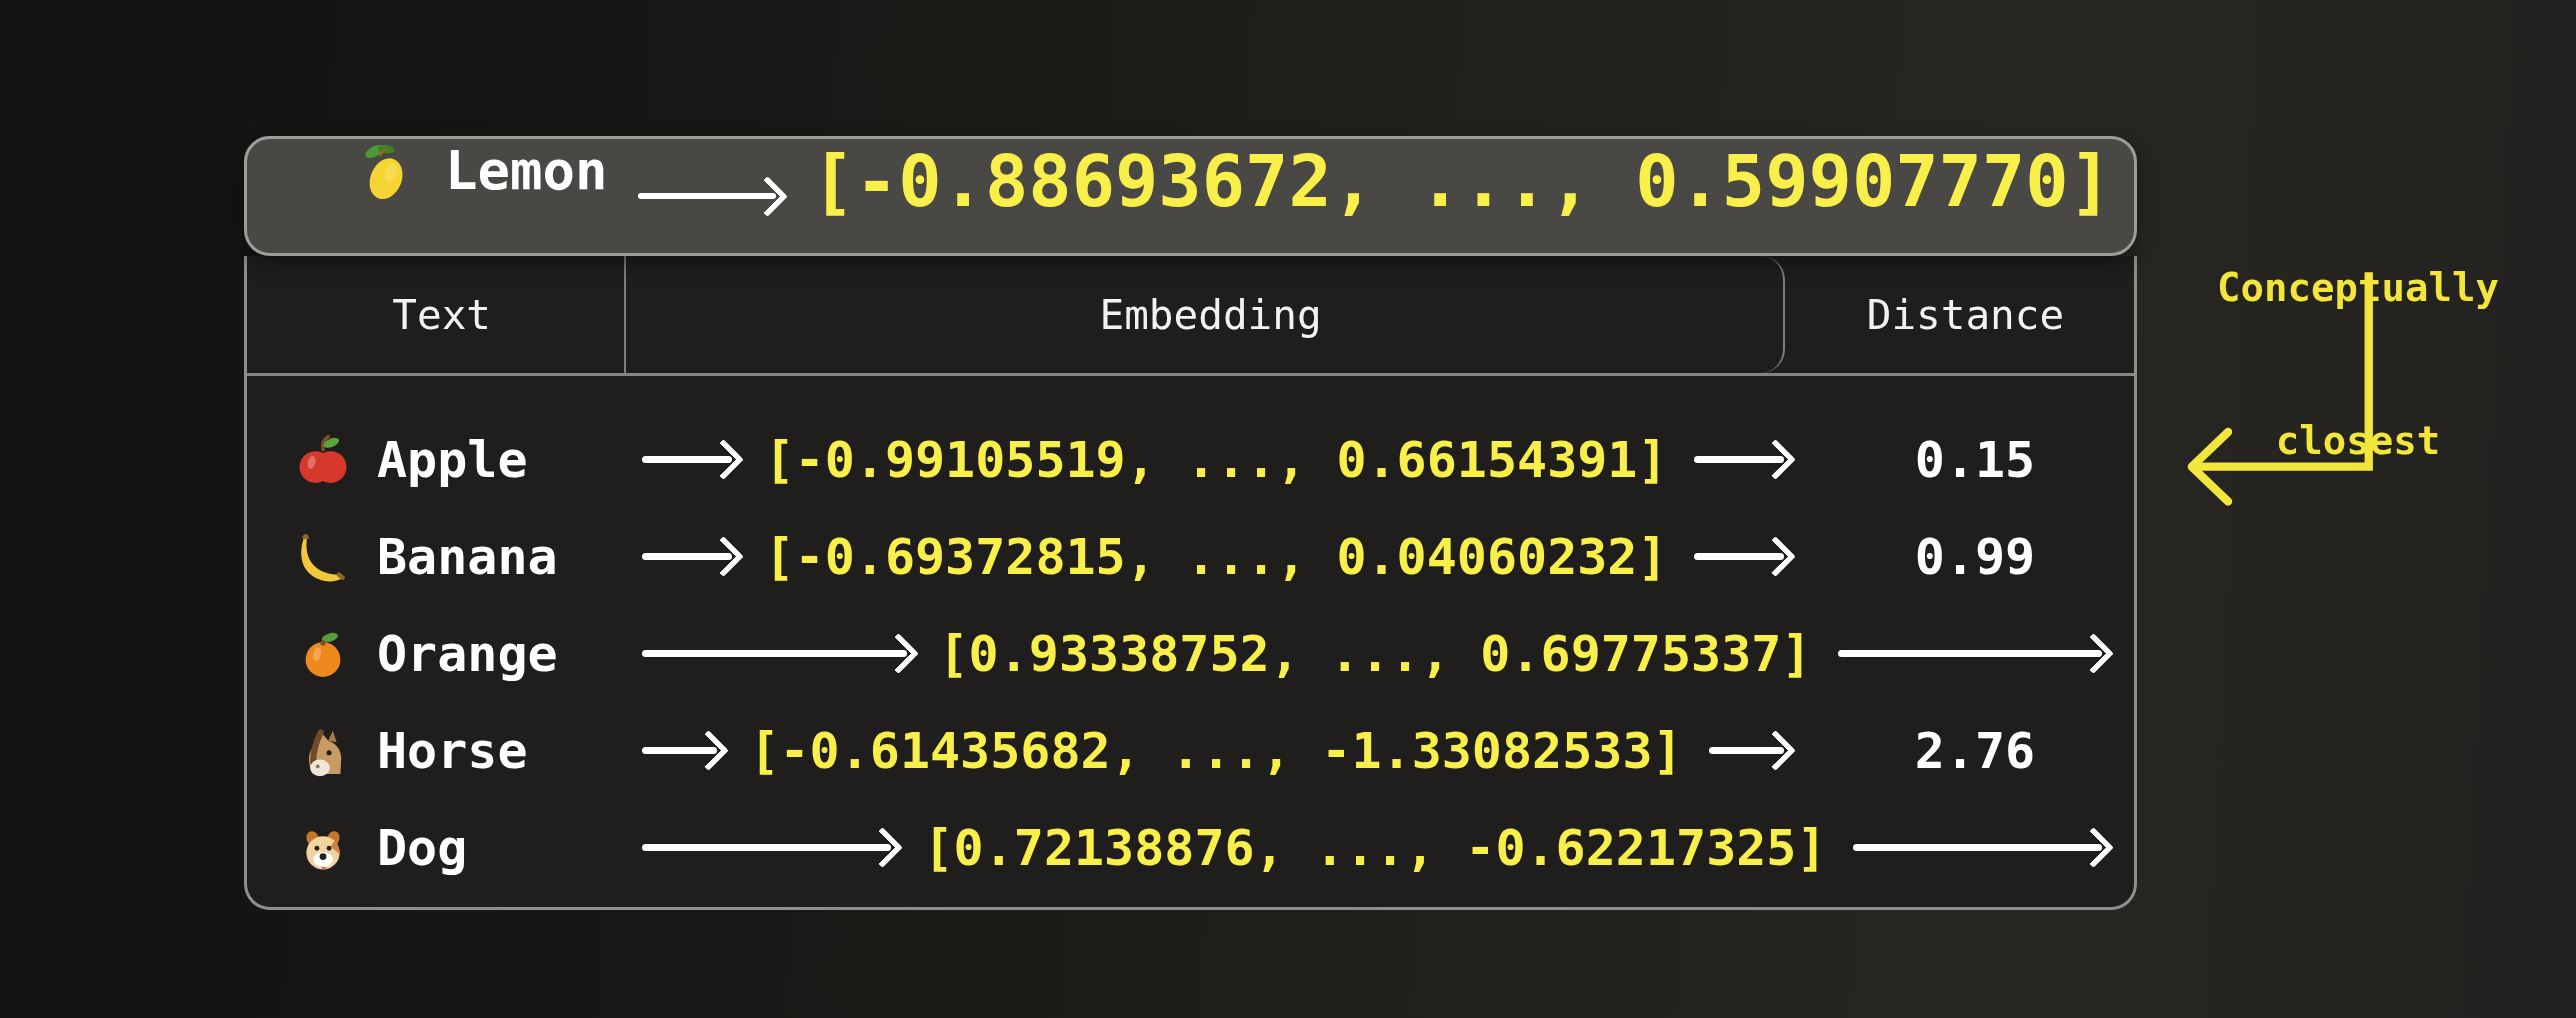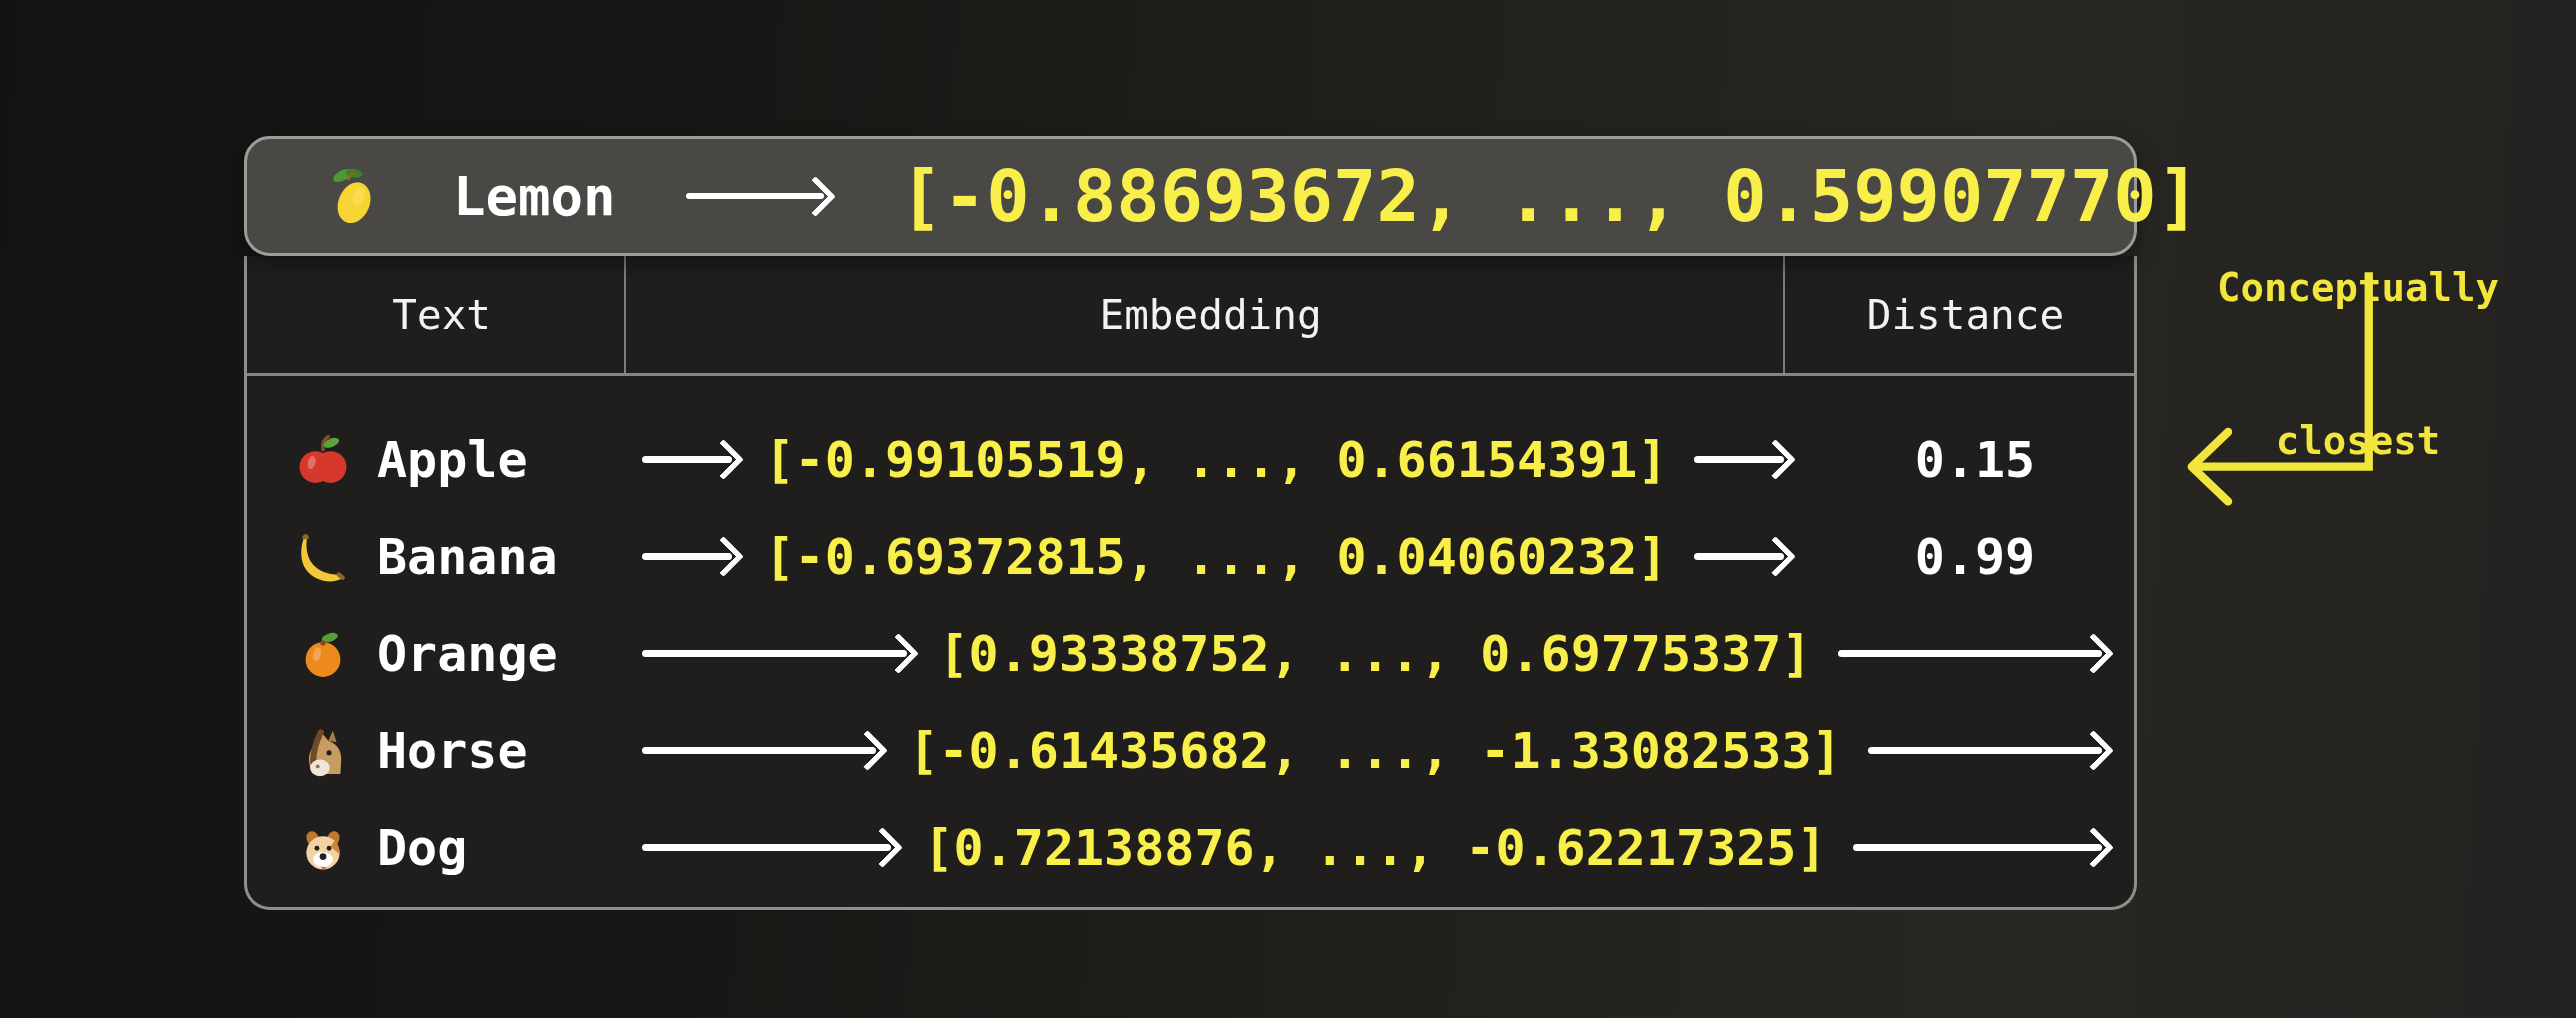--- a/index.html
+++ b/index.html
@@ -8,23 +8,22 @@
     position:relative; width:2576px; height:1019px; overflow:hidden;
     background:linear-gradient(93deg,#131312 0%,#181715 28%,#21201c 55%,#282622 78%,#242220 100%);
     font-family:"DejaVu Sans Mono","Liberation Mono",monospace;
   }
   .card { position:absolute; left:244px; top:136px; width:1893px; }
 
   
   .query-bar {
     position:relative; z-index:2; height:120px;
     background:#4a4845; border:3px solid #9c9c9a; border-radius:26px;
-    display:flex; align-items:center; padding-left:72px;
+    display:flex; padding-left:104px;
     box-shadow:0 7.6px 19.7px rgba(0,0,0,.38);
-    gap:40px;
   }
   .q-icon { flex:none; width:67px; height:67px; }
   .q-label { color:#ffffff; font-size:54px; font-weight:700; margin-left:27px; white-space:pre; }
   .q-vector { color:#f8ef4b; font-size:72px; font-weight:700; white-space:pre; }
 
   
   .warrow { display:flex; align-items:center; }
   .warrow .shaft { flex:1; height:6.8px; background:#ffffff; border-radius:3.8px; }
   .warrow .head {
     flex:none; width:29px; height:29px;
@@ -38,21 +37,21 @@
   .table {
     background:#1f1e1d; border:3px solid #8e8e8c; border-top:none;
     border-radius:0 0 26px 26px;
   }
   .thead { display:flex; height:120px; border-bottom:3px solid #858583; }
   .th {
     display:flex; align-items:center; justify-content:center;
     color:#f2f2f0; font-size:41px; font-weight:400;padding-left:12px;
   }
   .th-text { width:20.1%; border-right:2.3px solid #7e7e7c; }
-  .th-emb  { width:61.4%; border-right:2.3px solid #7e7e7c; }
+  .th-emb  { width:61.4%; border-right:2.3px solid #7e7e7c;border-radius:24px; }
   .th-dist { flex:1; }
 
   .tbody { padding:35px 0 10.6px; }
   .row { display:flex; align-items:center; height:97px; padding-left:48px; }
   .name-cell { flex:0 0 321px; display:flex; align-items:flex-end; }
   .r-icon { flex:none; width:56px; height:56px; }
   .name { color:#ffffff; font-size:50px; font-weight:700; margin-left:26px; white-space:pre; }
   .vector { flex:none; color:#f8ef4b; font-size:50px; font-weight:700; white-space:pre; }
   .dist { flex:0 0 318px; text-align:center; color:#ffffff; font-size:50px; font-weight:700; white-space:pre; }
 
@@ -174,20 +173,21 @@
           </div>
           <span class="warrow">
               <i class="shaft"></i>
               <i class="head"></i>
             </span>
           <span class="vector">[-0.61435682, ..., -1.33082533]</span>
           <span class="warrow">
               <i class="shaft"></i>
               <i class="head"></i>
             </span>
+          <span class="dist">2.76</span>
         </div>
 
         <div class="row">
           <div class="name-cell">
             <svg class="r-icon" viewBox="0 0 74 74" aria-label="🐶">
               <path d="M18 30 C 10 18 20 9 28 16 L 32 22 Z" fill="#c2772d"></path>
               <path d="M56 30 C 64 18 54 9 46 16 L 42 22 Z" fill="#c2772d"></path>
               <circle cx="37" cy="42" r="22" fill="#f3d3a2"></circle>
               <path d="M52 26 A 22 22 0 0 1 59 44 L 47 34 Z" fill="#c2772d" opacity="0.85"></path>
               <ellipse cx="37" cy="51" rx="13" ry="10" fill="#ffffff"></ellipse>

